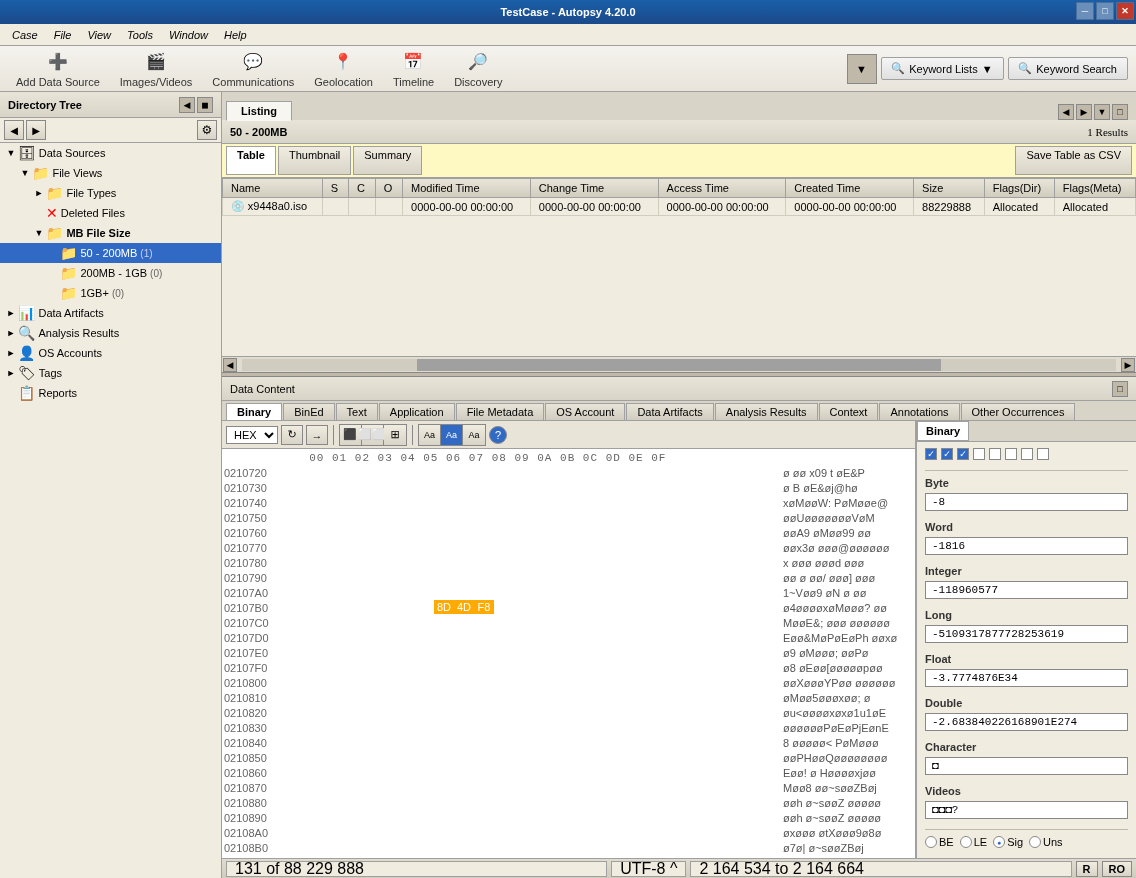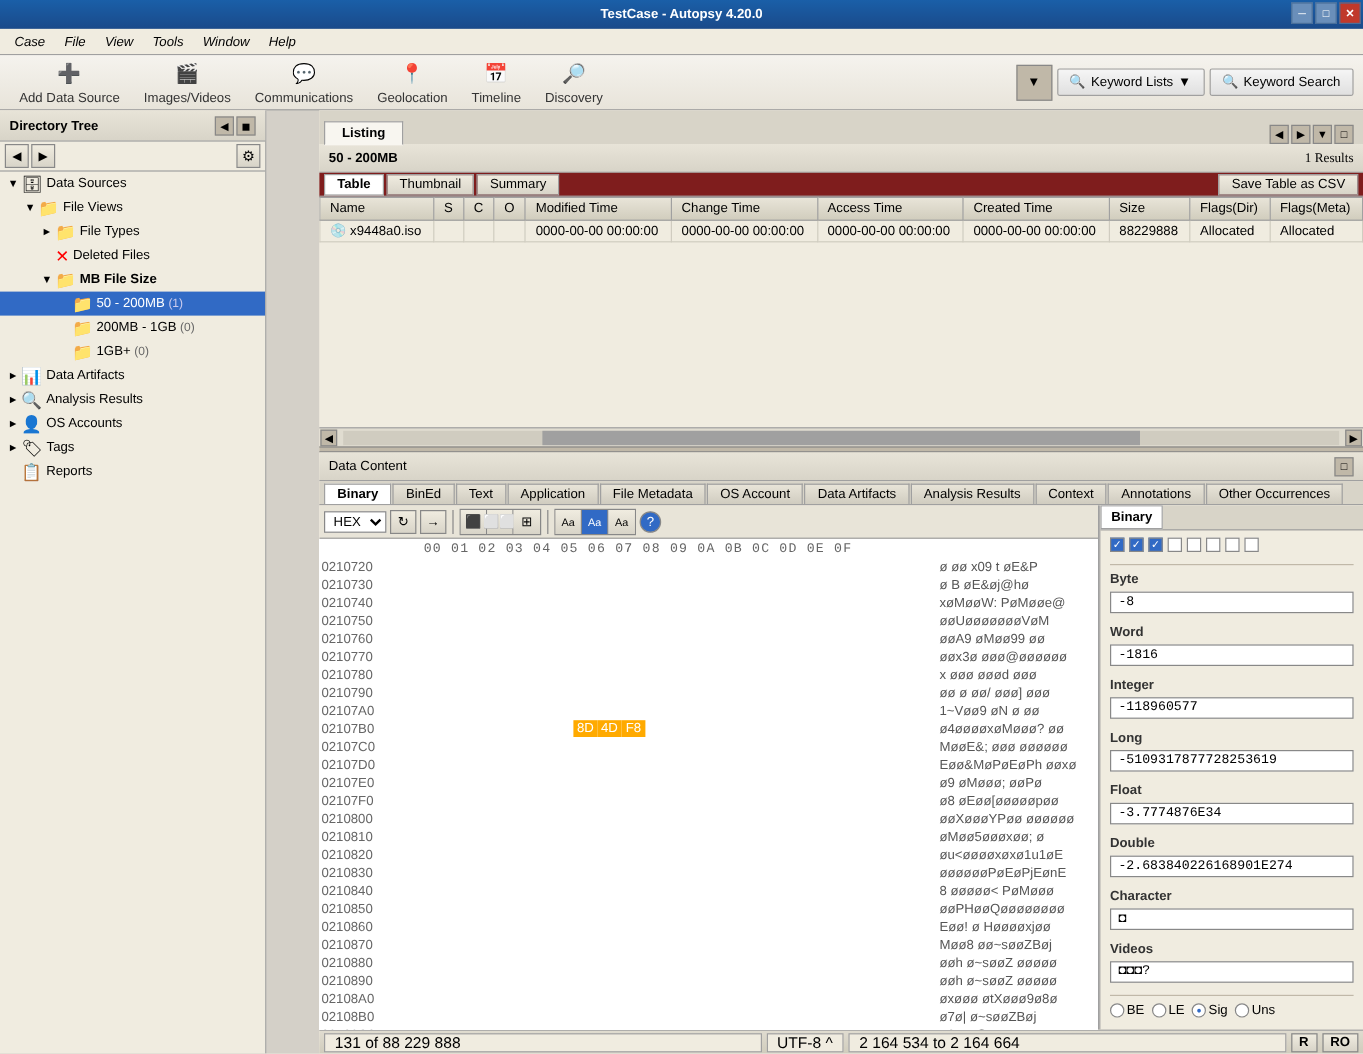--- a/index.html
+++ b/index.html
@@ -97,21 +97,20 @@
       border: 1px solid #a0a0a0;
       cursor: pointer;
       font-size: 11px;
       border-radius: 2px;
     }
     
     
     #main {
       display: flex;
       height: calc(878px - 24px - 22px - 46px);
-      gap: 44px;
     }
     
     
     #sidebar {
       width: 222px;
       background: #f0ece0;
       border-right: 1px solid #a0a0a0;
       display: flex;
       flex-direction: column;
     }
@@ -217,26 +216,25 @@
       background: linear-gradient(to bottom, #e8e4d8, #d8d4c8);
       border-bottom: 1px solid #a0a0a0;
       height: 24px;
     }
     .breadcrumb { font-size: 11px; font-weight: bold; }
     .result-count { font-size: 11px; font-family: Liberation Serif, serif; }
     
     
     .sub-tab-bar {
       display: flex;
-      align-items: center;
       padding: 2px 4px;
-      background: #7f1d1d;
+      background: #fef9c3;
       border-bottom: 1px solid #a0a0a0;
       justify-content: space-between;
-      height: 20px;
+      height: 34px;
     }
     .sub-tabs { display: flex; gap: 2px; }
     .sub-tab {
       padding: 2px 10px;
       background: linear-gradient(to bottom, #f0ece0, #d8d4c8);
       border: 1px solid #a0a0a0;
       cursor: pointer;
       font-size: 11px;
     }
     .sub-tab.active { background: white; font-weight: bold; }
@@ -458,21 +456,21 @@
       border-top: 1px solid #a0a0a0;
       display: flex;
       align-items: center;
       padding: 0 4px;
       gap: 4px;
     }
     .status-segment {
       padding: 1px 8px;
       border: 1px solid #a0a0a0;
       background: #f0ece0;
-      font-size: 13px;
+      font-size: 16px;
       height: 16px;
       display: flex;
       align-items: center;
     }
     .status-segment.flex1 { flex: 1; }
     .status-r-btn {
       padding: 1px 6px;
       background: linear-gradient(to bottom, #f0ece0, #d8d4c8);
       border: 1px solid #888;
       cursor: pointer;

